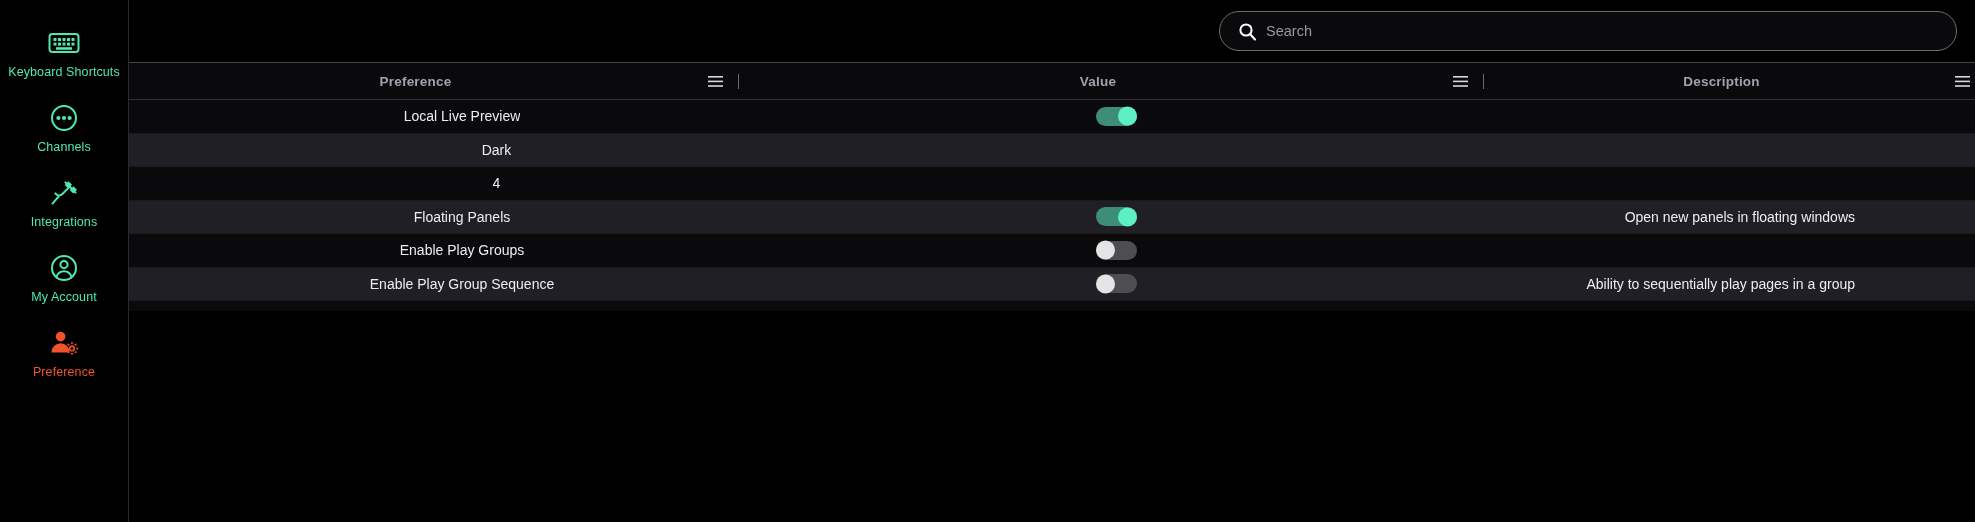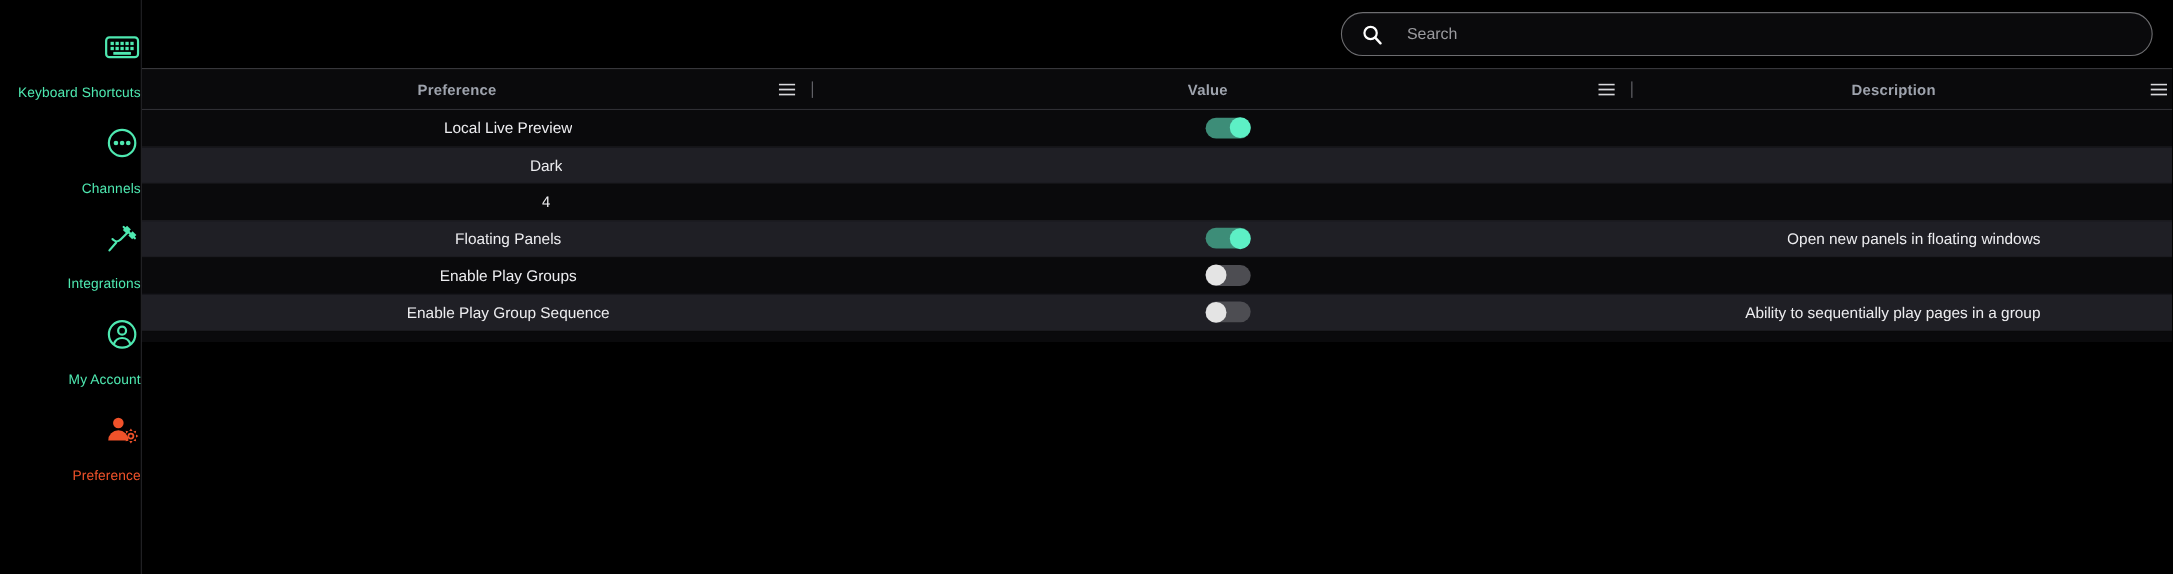--- a/index.html
+++ b/index.html
@@ -20,23 +20,23 @@
     border-right: 1px solid #2a2a2e;
     display: flex;
     flex-direction: column;
     align-items: center;
     padding-top: 26px;
   }
   .nav-item {
     width: 100%;
     display: flex;
     flex-direction: column;
-    align-items: flex-end;
+    align-items: center;
     justify-content: center;
-    gap: 17px;
+    gap: 5px;
     margin-bottom: 22px;
     cursor: pointer;
     text-decoration: none;
   }
   .nav-icon { width: 34px; height: 34px; display: flex; align-items: center; justify-content: center; }
   .nav-icon svg { display: block; }
   .nav-label {
     font-size: 12.5px;
     line-height: 14px;
     letter-spacing: .1px;
@@ -67,21 +67,21 @@
   }
   .search-box {
     width: 738px;
     height: 40px;
     border: 1px solid #6d6d70;
     border-radius: 21px;
     background: #0a0a0c;
     display: flex;
     align-items: center;
     padding: 4px 18px;
-    gap: 22px;
+    gap: 9px;
   }
   .search-icon { width: 19px; height: 19px; flex: 0 0 auto; display:flex; align-items:center; justify-content:center;}
   .search-input {
     flex: 1;
     border: none;
     outline: none;
     background: transparent;
     color: #e6e6e8;
     font-size: 14.5px;
     font-family: "Liberation Sans", sans-serif;

